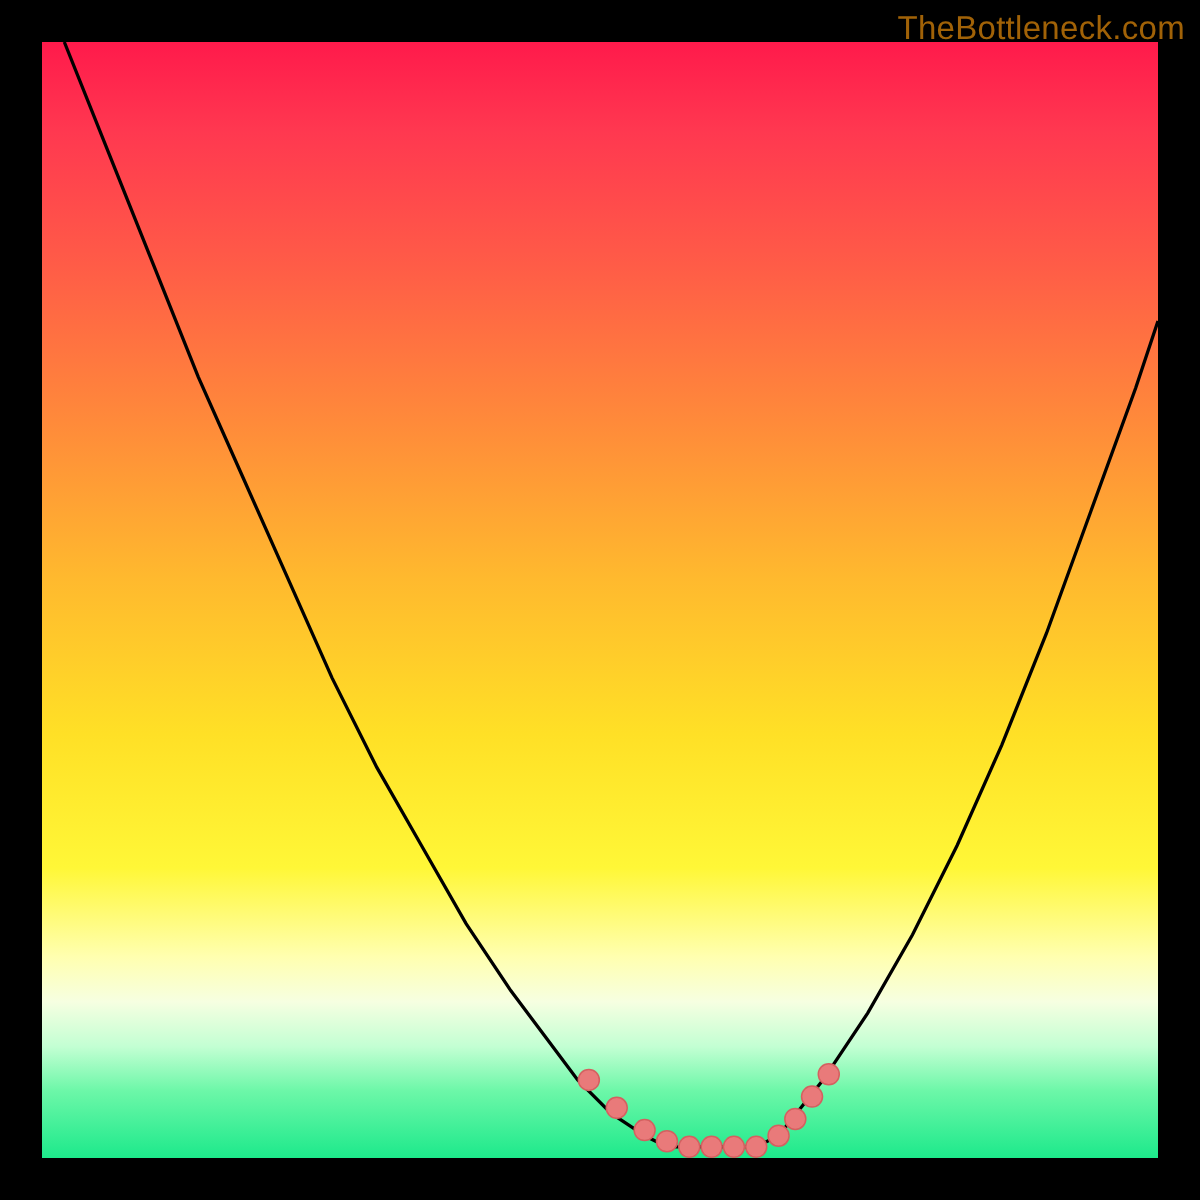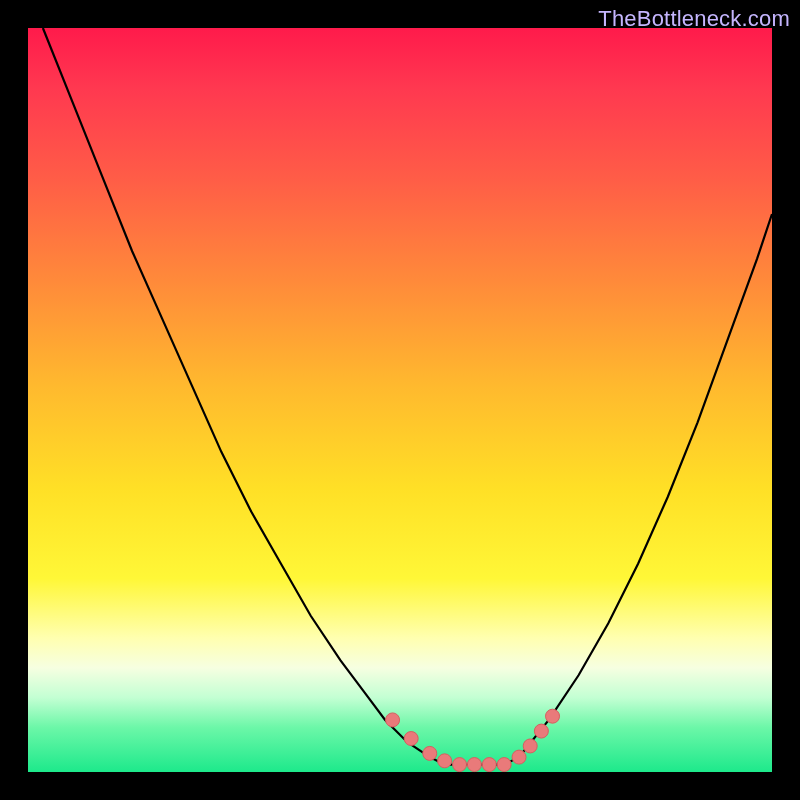--- a/index.html
+++ b/index.html
@@ -43,21 +43,21 @@
     left: 0;
     top: 0;
     width: 744px;
     height: 744px;
     overflow: visible;
   }
   .watermark {
     position: absolute;
     top: 6px;
     right: 10px;
-    color: #c4b5fd;
+    color: #a16207;
     font-size: 22px;
     font-weight: 500;
     letter-spacing: 0.2px;
     user-select: none;
   }
 </style>
 </head>
 <body>
 
 <div class="frame">

